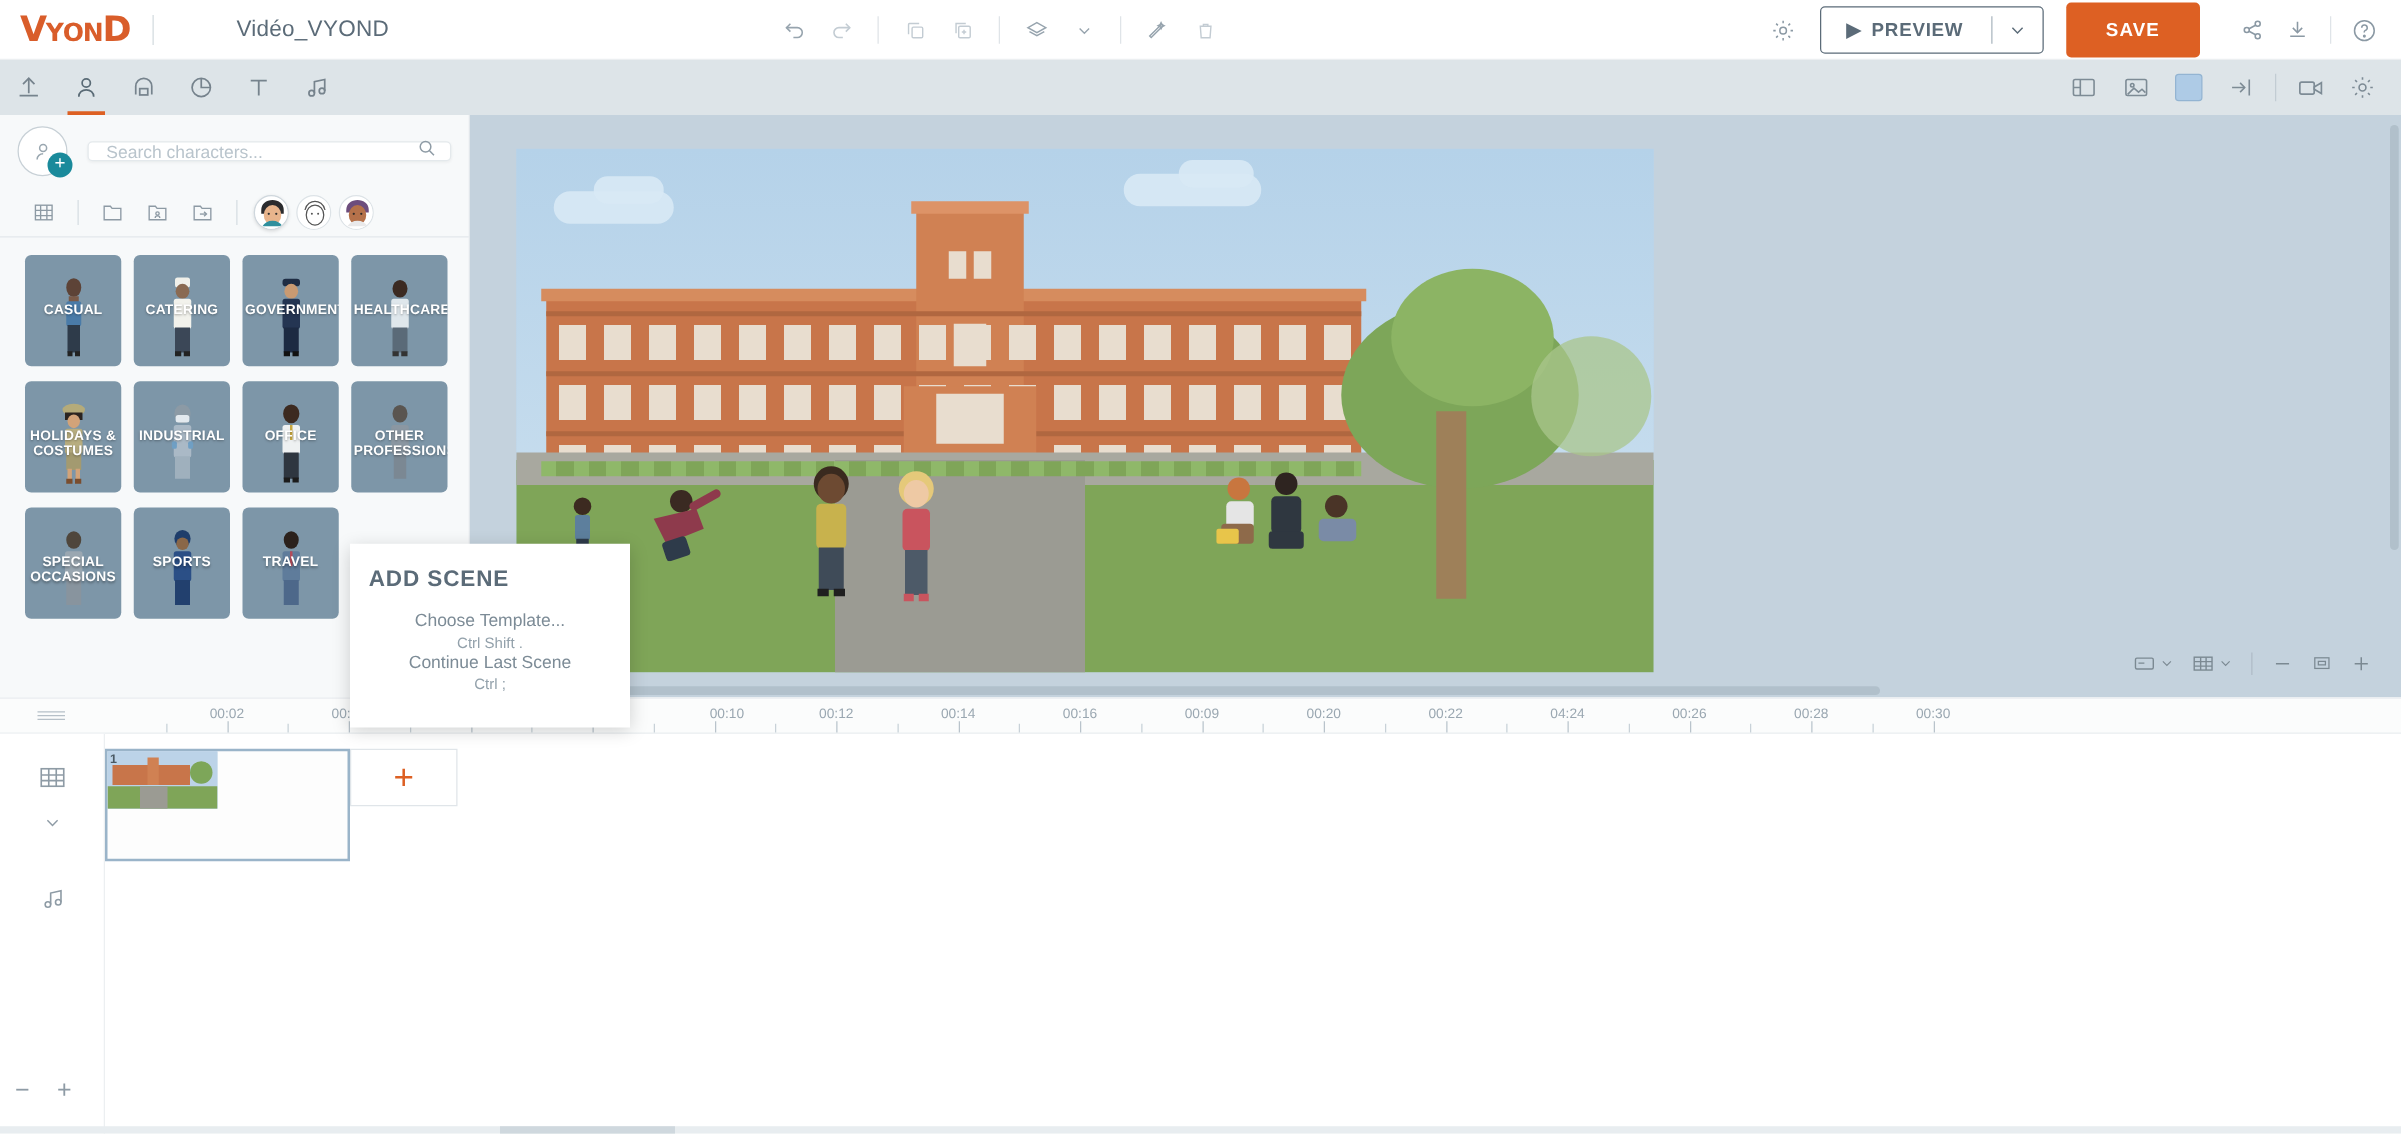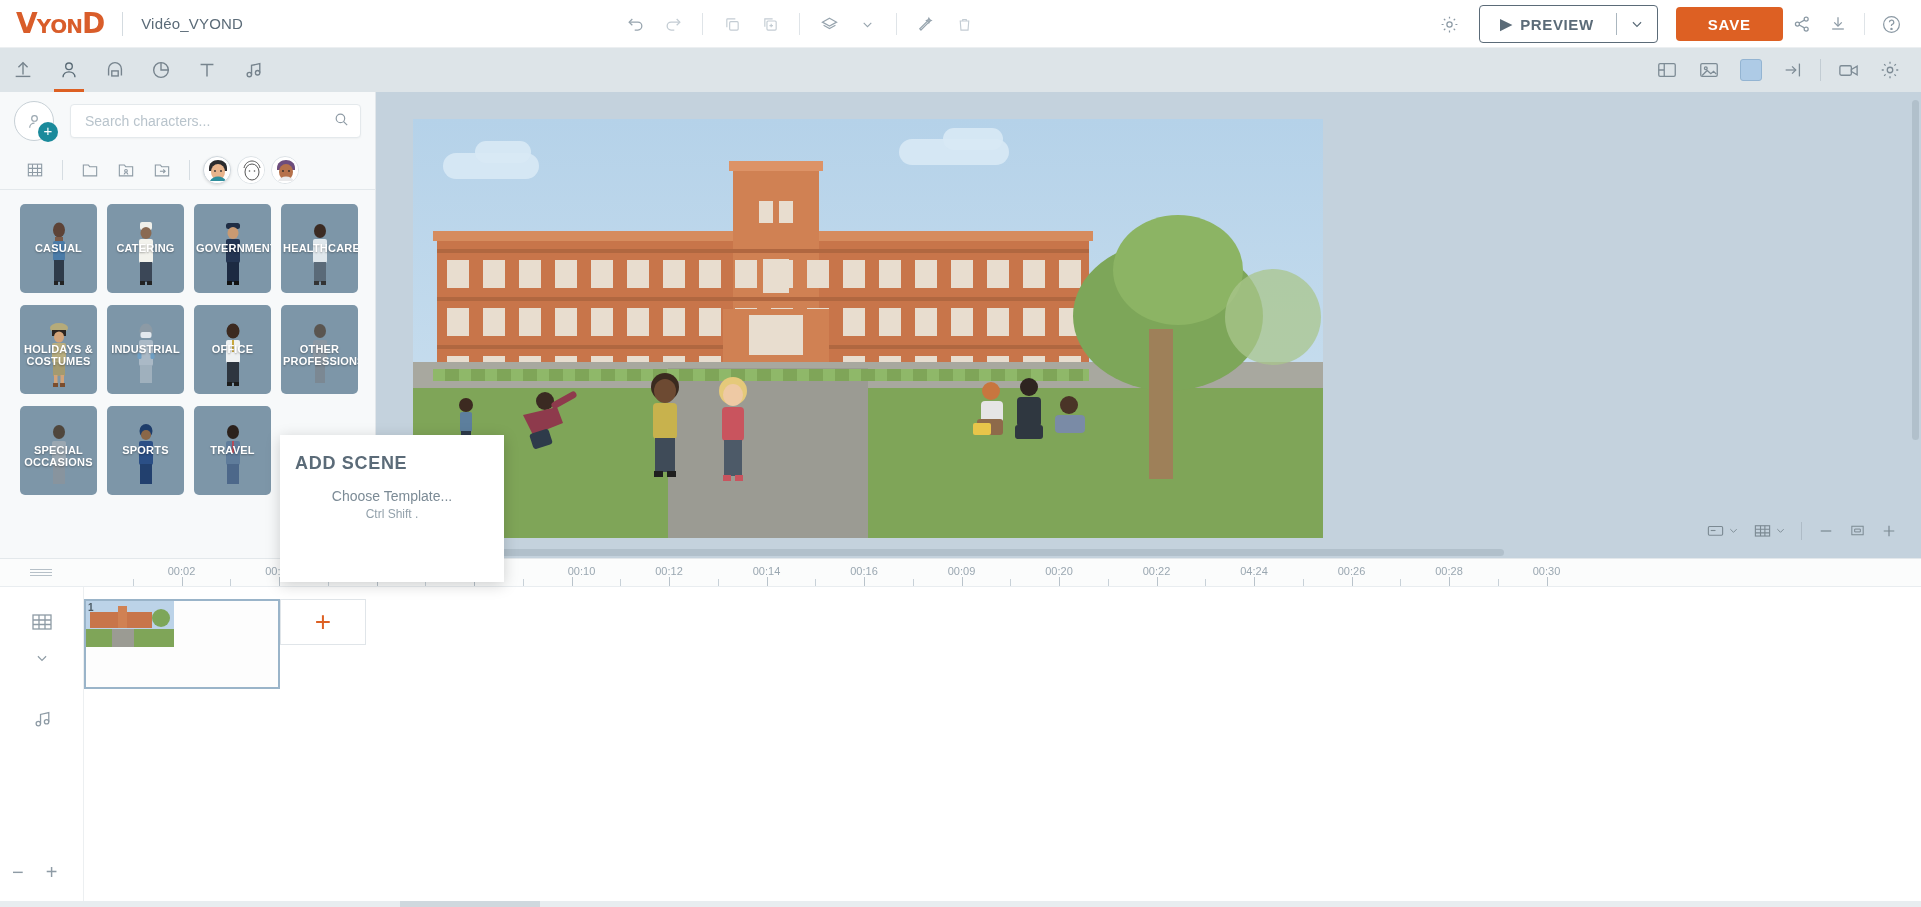--- a/index.html
+++ b/index.html
@@ -20,21 +20,21 @@
   .logo {
     margin-left: 16px; font-family: "DejaVu Sans", sans-serif;
     font-weight: 700; font-size: 27px; letter-spacing: -1px;
     color: #d95d2a; display: flex; align-items: baseline;
   }
   .logo .small { font-size: 20px; }
   .logo .big { font-size: 28px; }
   .logo-div {
     width: 1px; height: 24px; background: #d4dbe0; margin: 0 18px;
   }
-  .doctitle { font-size: 15px; color: #5b6b78; letter-spacing: 0.2px; }
+  .doctitle { font-size: 18px; color: #5b6b78; letter-spacing: 0.2px; margin-left: 48px; }
 
   .top-center {
     position: absolute; left: 618px; top: 0; height: 48px;
     display: flex; align-items: center; gap: 4px;
   }
   .ticon {
     width: 34px; height: 34px; display: flex; align-items: center;
     justify-content: center; color: #97a4ae; cursor: pointer;
     border-radius: 3px;
   }
@@ -57,23 +57,23 @@
     height: 100%; color: #5b6b78; font-size: 15px; font-weight: 600;
     letter-spacing: 0.6px; cursor: pointer;
   }
   .preview-sep { width: 1px; height: 22px; background: #aab6bf; }
   .preview-caret {
     width: 40px; height: 100%; display: flex; align-items: center;
     justify-content: center; color: #5b6b78; cursor: pointer;
   }
   .save-btn {
     background: #dd6023; color: #fff; font-size: 15px; font-weight: 700;
-    letter-spacing: 0.9px; height: 34px; padding: 0 32px; border-radius: 4px;
+    letter-spacing: 0.9px; height: 44px; padding: 0 32px; border-radius: 4px;
     display: flex; align-items: center; justify-content: center;
-    cursor: pointer; margin-right: 1px;
+    cursor: pointer; margin-right: 24px;
   }
   .rt-icon { width: 36px; height: 36px; display:flex; align-items:center;
     justify-content:center; color:#8b99a4; cursor:pointer; }
 
   
   .toolbar2 {
     position: absolute; top: 48px; left: 0; width: 1921px; height: 44px;
     background: #dde4e8; display: flex; align-items: center;
   }
   .tool-item {
@@ -110,21 +110,21 @@
     border: 1px solid #c7d0d6; background: #fff; display: flex;
     align-items: center; justify-content: center; color: #9aa7b0;
     cursor: pointer; flex: none;
   }
   .avatar-add .plus {
     position: absolute; right: -5px; bottom: -2px; width: 20px; height: 20px;
     border-radius: 50%; background: #1a8a9b; color: #fff; font-size: 15px;
     line-height: 18px; text-align: center; font-weight: 400;
   }
   .searchbox {
-    flex: 1; margin-left: 16px; height: 34px; background: #fff;
+    flex: 1; margin-left: 16px; height: 16px; background: #fff;
     border: 1px solid #e4e9ec; border-radius: 4px; display: flex;
     align-items: center; padding: 0 10px 0 14px;
     box-shadow: 0 1px 2px rgba(0,0,0,0.04);
   }
   .searchbox input {
     flex: 1; border: none; outline: none; font-size: 14px; color: #6d7c87;
     font-family: "Liberation Sans", sans-serif; background: transparent;
   }
   .searchbox input::placeholder { color: #b9c4cc; }
   .searchbox .sicon { color: #8e9ba5; cursor: pointer; }
@@ -932,15 +932,19 @@
       </div>
     </div>
   </div>
 
   <div class="ctxmenu">
     <div class="ctx-title">ADD SCENE</div>
     <div class="ctx-item">
       <span class="lbl">Choose Template...</span>
       <span class="key">Ctrl Shift .</span>
     </div>
+    <div class="ctx-item">
+      <span class="lbl">Continue Last Scene</span>
+      <span class="key">Ctrl ;</span>
+    </div>
   </div>
 
 </div>
 
 </body></html>

